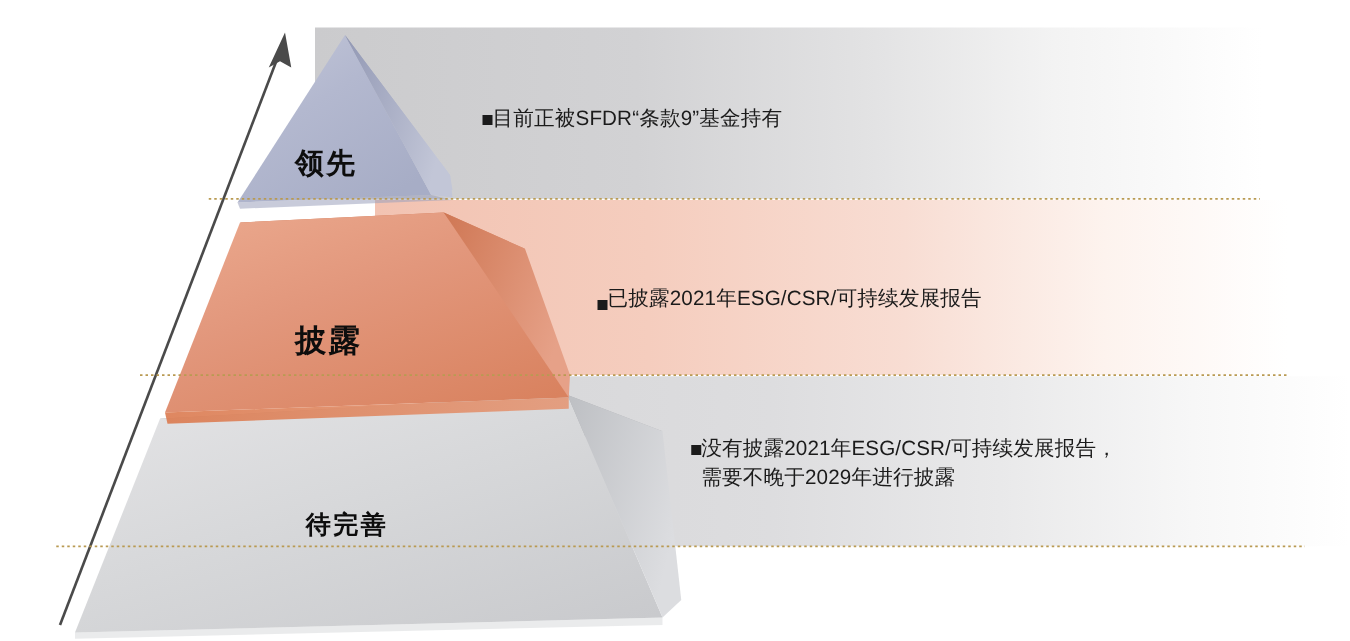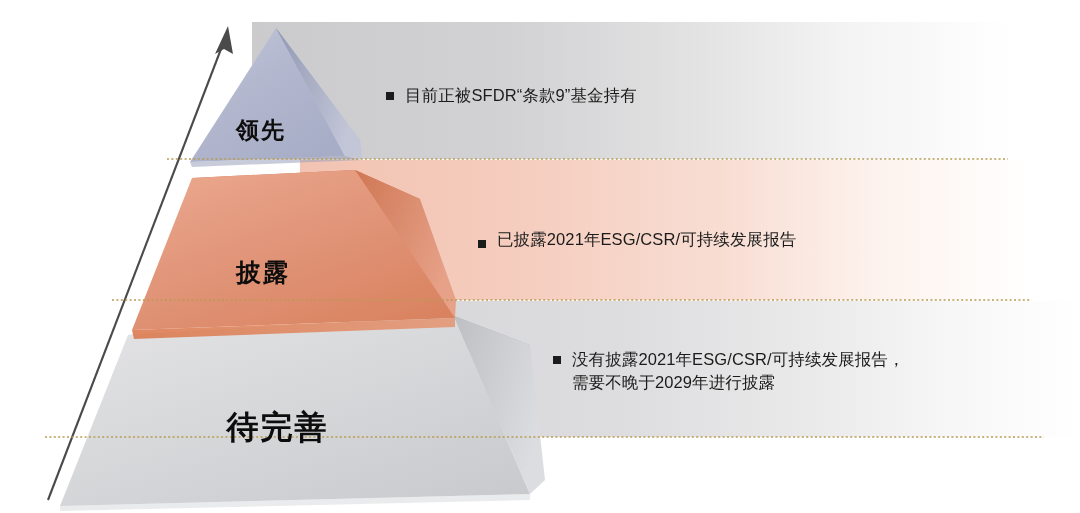--- a/index.html
+++ b/index.html
@@ -17,21 +17,20 @@
   #stage svg.layer{
     position:absolute;
     left:0; top:0;
     width:1080px;
     height:513px;
   }
   .bullets{
     position:absolute;
     display:flex;
     align-items:flex-start;
-    gap:11px;
     line-height:1.42;
     color:#1b1b1b;
     white-space:pre-line;
   }
   .bullet-mark{
     display:block;
     width:8px;height:8px;
     background:#1b1b1b;
     margin-top:8px;
     flex:0 0 auto;
@@ -48,21 +47,21 @@
     position:absolute;
     font-size:24px;
     font-weight:bold;
     color:#0d0d0d;
     letter-spacing:2px;
     text-align:center;
     white-space:nowrap;
   }
   #label-0{ left:196px; top:115px; width:130px; font-size:23px;}
   #label-1{ left:188px; top:256px; width:150px; font-size:25px;}
-  #label-2{ left:170px; top:406px; width:215px; font-size:32px;}
+  #label-2{ left:170px; top:406px; width:215px; font-size:20px;}
 </style>
 </head>
 <body>
 
 <div id="stage">
 
   <svg class="layer" viewBox="0 0 1080 513">
     <defs>
 
       <linearGradient id="bandGray1" x1="0" y1="0" x2="1" y2="0">

